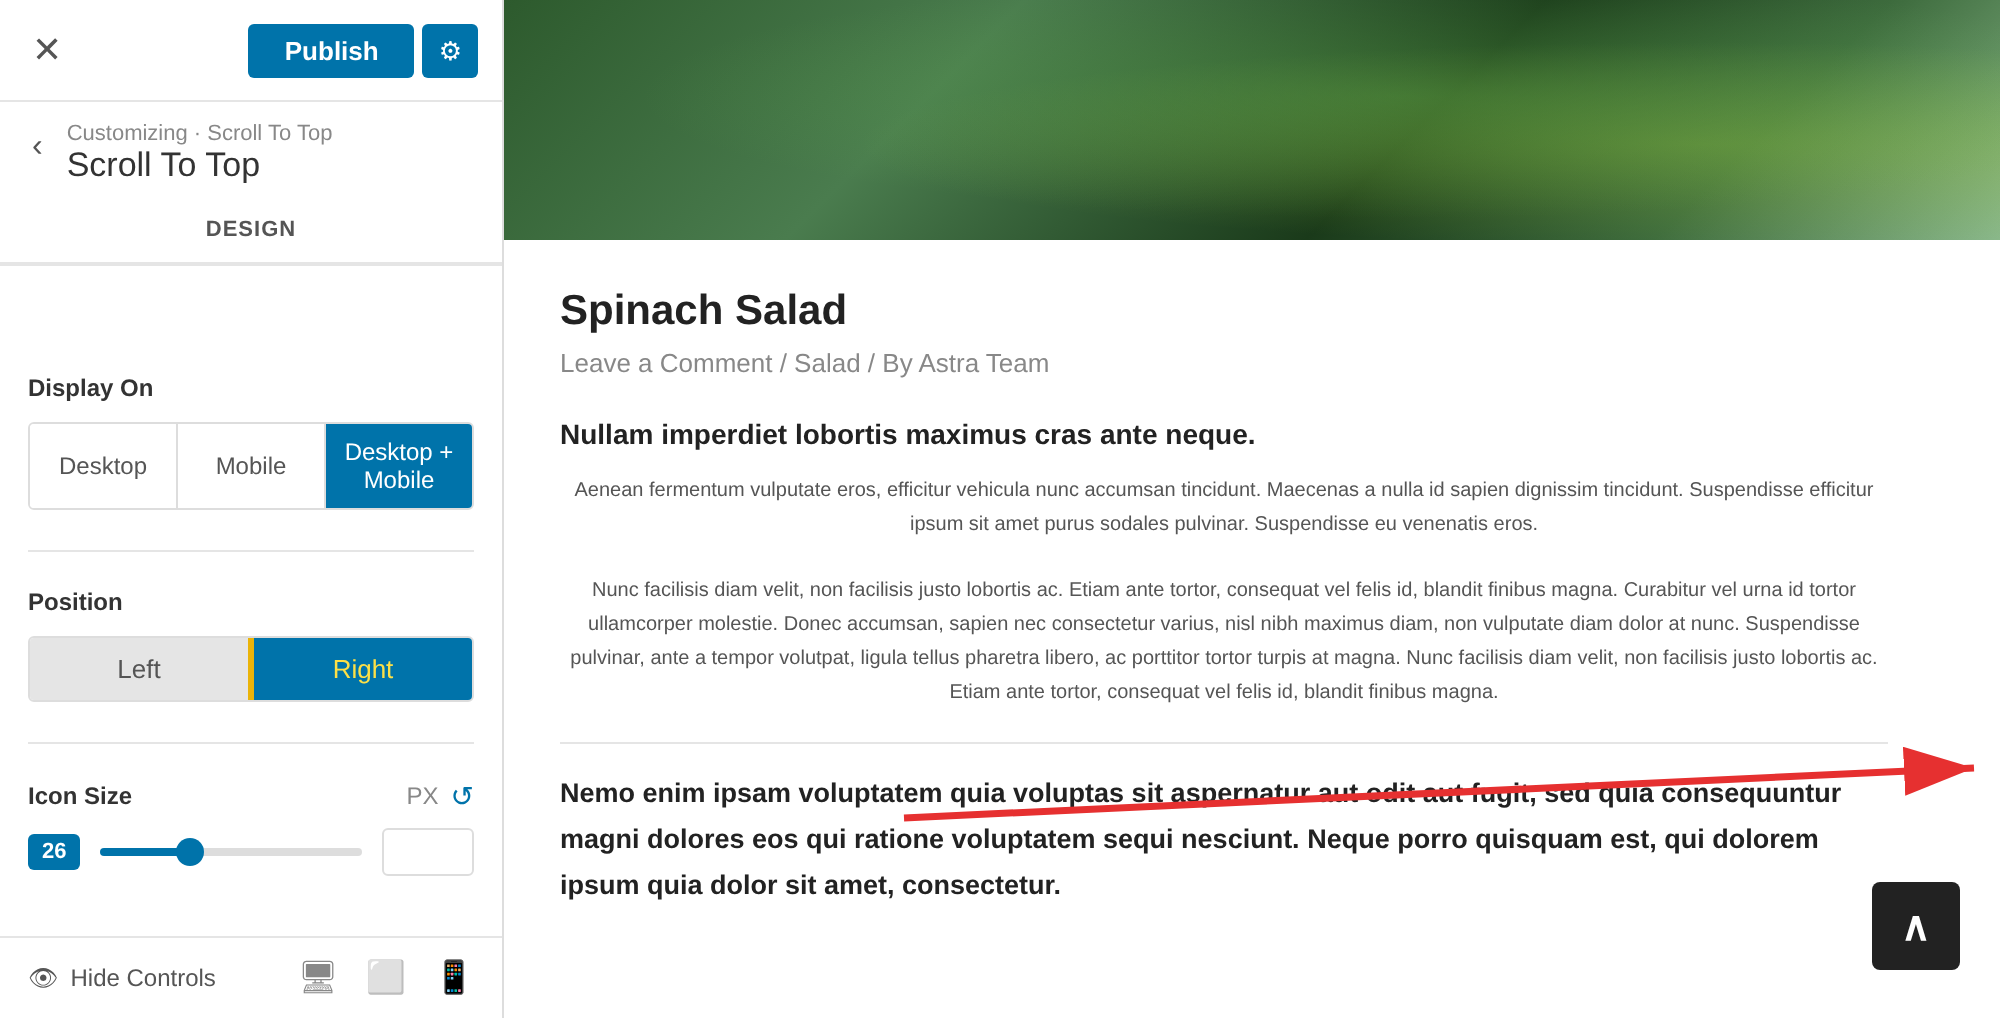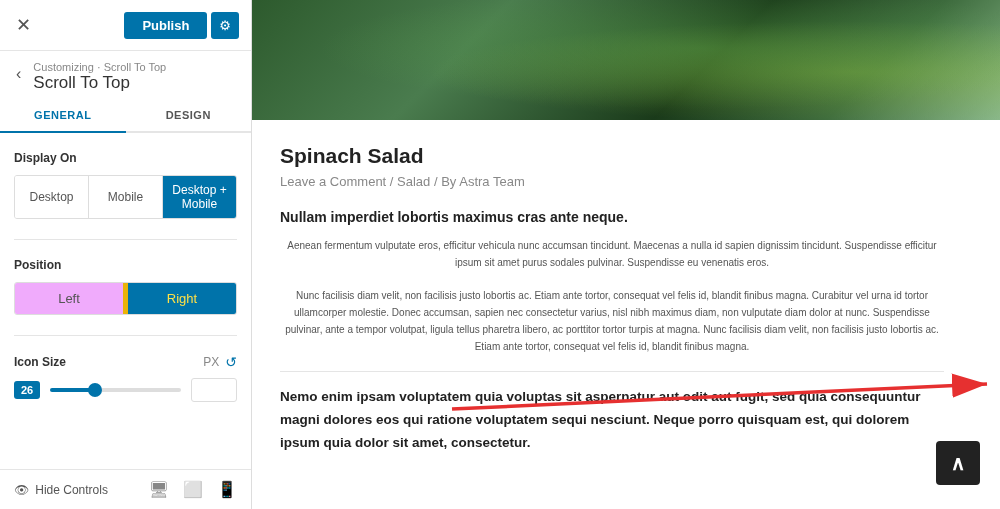--- a/index.html
+++ b/index.html
@@ -76,20 +76,21 @@
       border-bottom: 2px solid #0073aa;
       color: #0073aa;
       margin-bottom: -2px;
     }
 
     
     .panel-content {
       padding: 18px 14px;
       flex: 1;
       overflow-y: auto;
+      margin-top: 36px;
     }
 
     .section-label {
       font-size: 12px; color: #333; font-weight: 600;
       margin-bottom: 10px; text-transform: none;
     }
 
     
     .btn-group {
       display: flex;
@@ -121,23 +122,23 @@
       display: flex;
       border: 1px solid #ddd;
       border-radius: 3px;
       overflow: hidden;
       margin-bottom: 20px;
     }
     .position-group button {
       flex: 1;
       padding: 8px 4px;
       font-size: 13px;
-      background: #f0abfc;
+      background: #e5e5e5;
       border: none;
-      border-right: 5px solid #eab308;
+      border-right: 3px solid #eab308;
       cursor: pointer;
       color: #555;
     }
     .position-group button:last-child { border-right: none; }
     .position-group button.active {
       background: #0073aa;
       color: #fde047;
     }
 
     
@@ -275,21 +276,20 @@
     <button class="back-arrow">
       <span>‹</span>
     </button>
     <div class="breadcrumb-text">
       <span class="breadcrumb-top">Customizing · Scroll To Top</span>
       <span class="breadcrumb-title">Scroll To Top</span>
     </div>
   </div>
 
   <div class="tabs">
-    <button class="tab active">GENERAL</button>
     <button class="tab">DESIGN</button>
   </div>
 
   <div class="panel-content">
 
     <div class="section-label">Display On</div>
     <div class="btn-group">
       <button>Desktop</button>
       <button>Mobile</button>
       <button class="active">Desktop + Mobile</button>

